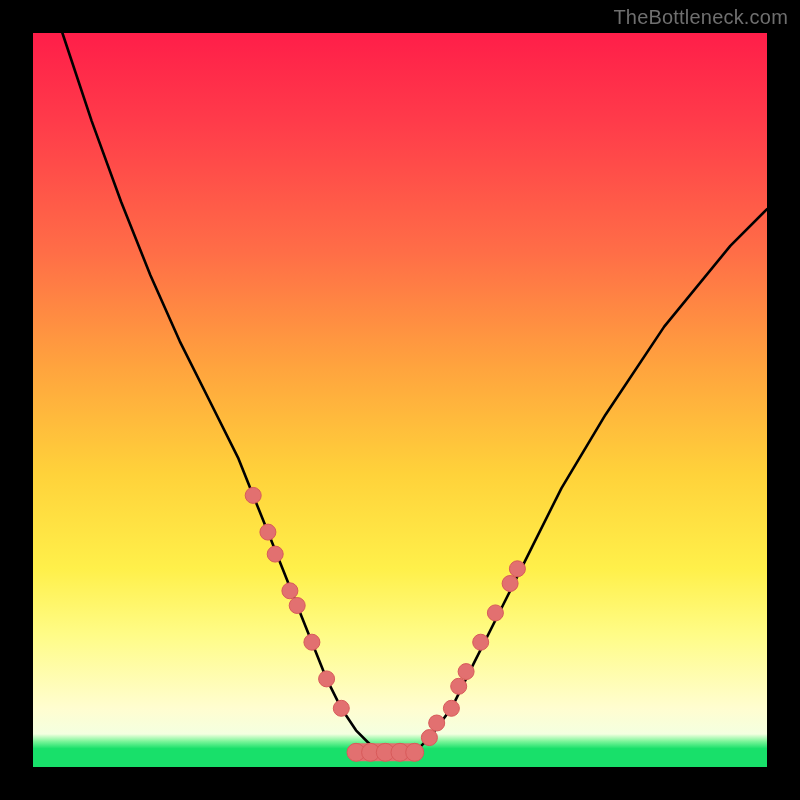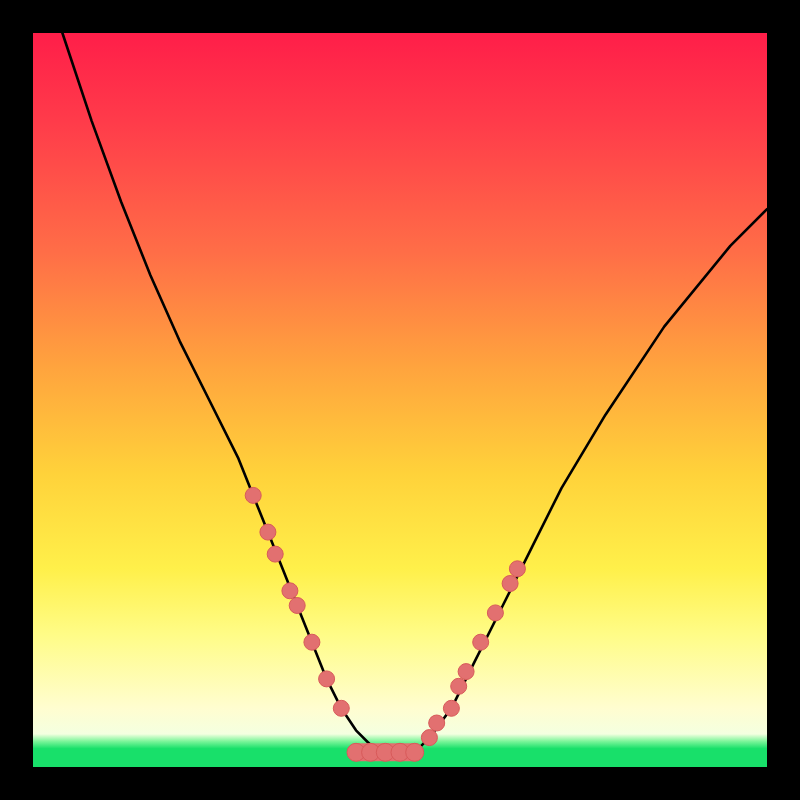--- a/index.html
+++ b/index.html
@@ -57,20 +57,21 @@
     top: 0;
     width: 734px;
     height: 734px;
     overflow: visible;
   }
 </style>
 </head>
 <body>
 
 <div class="frame">
+  <div class="watermark">TheBottleneck.com</div>
   <div class="plot-area">
     <svg class="curve" viewBox="0 0 734 734">
       <g id="curve-group">
           <path d="M 0 -146.79999999999995 L 29.4 0.0 L 58.7 88.1 L 88.1 168.8 L 117.4 242.2 L 146.8 308.3 L 176.2 367.0 L 205.5 425.7 L 220.2 462.4 L 234.9 499.1 L 249.6 535.8 L 264.2 572.5 L 278.9 609.2 L 293.6 645.9 L 308.3 675.3 L 323.0 697.3 L 337.6 712.0 L 352.3 719.3 L 367.0 719.3 L 381.7 719.3 L 396.4 704.6 L 418.4 675.3 L 440.4 631.2 L 469.8 572.5 L 499.1 513.8 L 528.5 455.1 L 572.5 381.7 L 631.2 293.6 L 697.3 212.9 L 734.0 176.2" fill="none" stroke="#000000" stroke-width="2.6" stroke-linecap="round" stroke-linejoin="round"></path>
         </g>
       <g id="marker-group">
           <line x1="322.96" y1="719.32" x2="381.68" y2="719.32" stroke="#e27070" stroke-width="18" stroke-linecap="round"></line>
           <circle cx="323.0" cy="719.3" r="9" fill="#e27070" stroke="#d85a5a" stroke-width="1"></circle>
           <circle cx="337.6" cy="719.3" r="9" fill="#e27070" stroke="#d85a5a" stroke-width="1"></circle>
           <circle cx="352.3" cy="719.3" r="9" fill="#e27070" stroke="#d85a5a" stroke-width="1"></circle>

